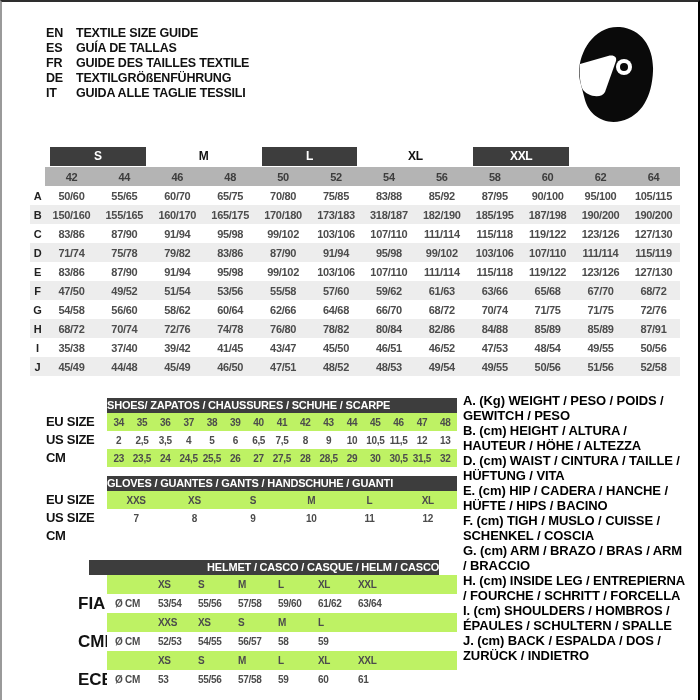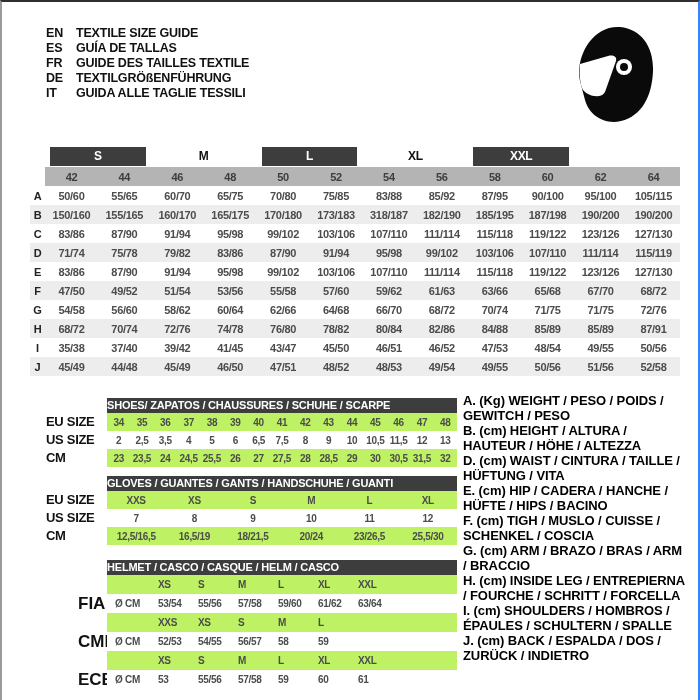--- a/index.html
+++ b/index.html
@@ -1,20 +1,20 @@
 <!DOCTYPE html>
 <html><head>
 <meta charset="utf-8">
 <style>
   * { box-sizing: border-box; }
   html,body { margin:0; padding:0; background:#fff; }
   .page {
     position:relative; width:700px; height:700px; background:#ffffff;
     font-family:"Liberation Sans","DejaVu Sans",sans-serif;
-    border-top:2px solid #2e2e2e; border-right:2px solid #3b82f6;
+    border-top:2px solid #2e2e2e; border-right:2px solid #000000;
     border-left:2px solid #9a9a9a; overflow:hidden;
   }
   
   .langs { position:absolute; left:44px; top:24px; }
   .lang-row { display:flex; font-weight:bold; font-size:12.5px; line-height:15px; color:#111; letter-spacing:-0.2px; }
   .lang-code { width:30px; }
   
   .helmet-icon { position:absolute; left:574px; top:22px; width:84px; height:102px; }
   
   table { border-collapse:collapse; table-layout:fixed; }
@@ -365,32 +365,24 @@
           <td>XL</td>
         </tr>
         <tr class="w">
           <td>7</td>
           <td>8</td>
           <td>9</td>
           <td>10</td>
           <td>11</td>
           <td>12</td>
         </tr>
-        <tr class="g">
-          <td>12,5/16,5</td>
-          <td>16,5/19</td>
-          <td>18/21,5</td>
-          <td>20/24</td>
-          <td>23/26,5</td>
-          <td>25,5/30</td>
-        </tr>
       </tbody>
     </table>
 
-  <div class="sec-title" style="left:105px; top:558px;">HELMET / CASCO / CASQUE / HELM / CASCO</div>
+  <div class="sec-title" style="left:87px; top:558px;text-align:right;">HELMET / CASCO / CASQUE / HELM / CASCO</div>
   <div class="helmet-labels">
       <div class="org-label">FIA</div>
       <div class="org-label">CMR</div>
       <div class="org-label">ECE</div>
     </div>
   <table class="mini helmet-tbl" style="left:105px; top:573px;">
       <tbody>
         <tr class="g">
           <td class="unit"></td>
           <td>XS</td>

